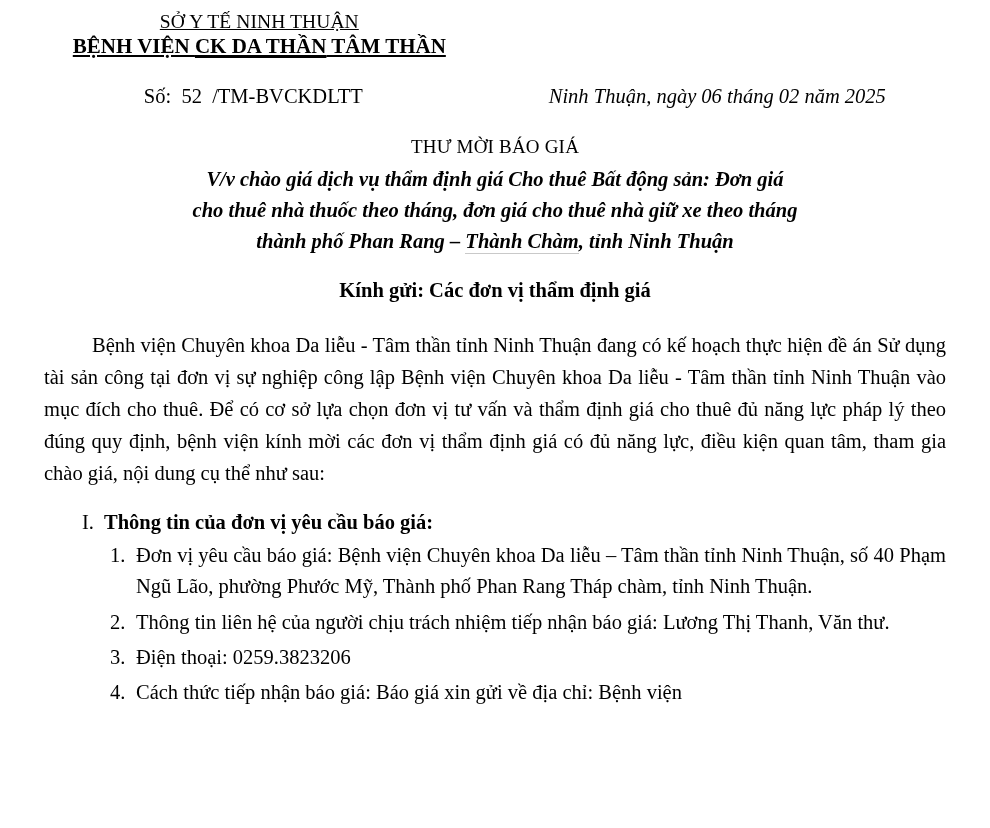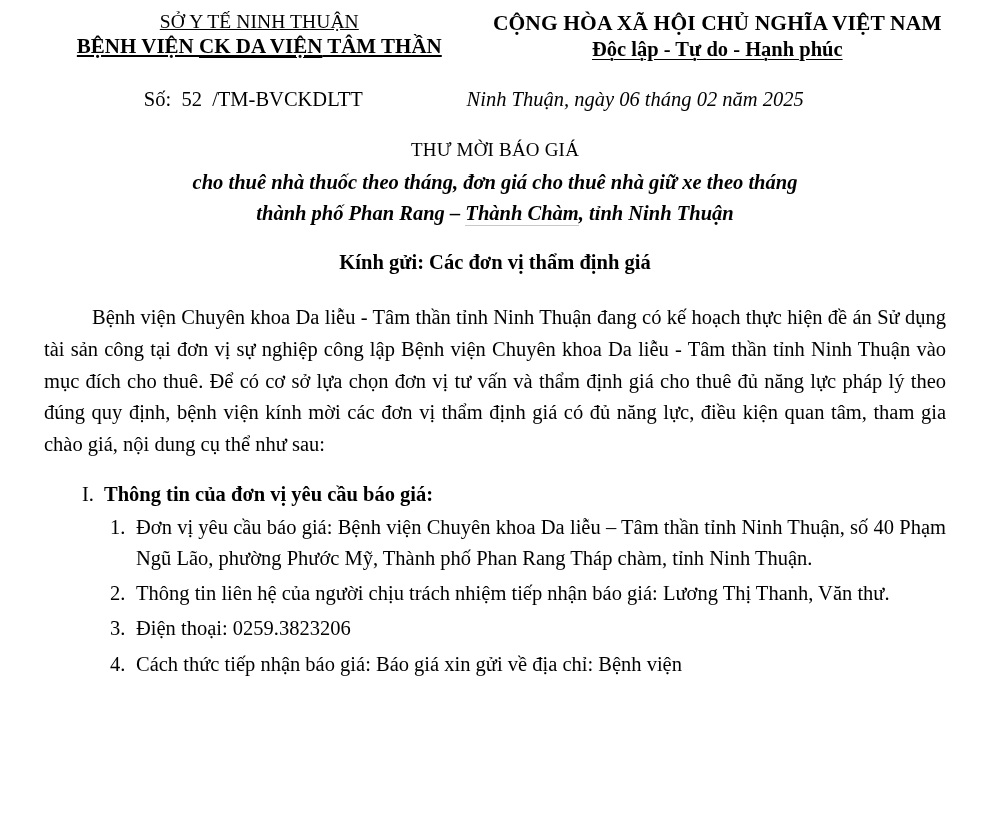--- a/index.html
+++ b/index.html
@@ -88,21 +88,21 @@
   .meta-left {
     width: 47%;
     text-align: center;
     padding-left: 18px;
     box-sizing: border-box;
     font-size: 20.5px;
     white-space: pre;
   }
   .meta-right {
     width: 53%;
-    text-align: left;
+    text-align: center;
     box-sizing: border-box;
     font-style: italic;
     font-size: 20.5px;
     white-space: pre;
   }
 
   
   .title-block {
     margin-top: 28px;
     text-align: center;
@@ -180,36 +180,33 @@
   }
 </style>
 </head>
 <body>
 
 <div class="page">
 
   <div class="doc-header">
     <div class="hdr-left">
       <div class="hdr-line1">SỞ Y TẾ NINH THUẬN</div>
-      <div class="hdr-line2"><span>BỆNH VIỆN </span><span class="u-mark">CK DA VIỆN</span><span> TÂM THẦN</span></div>
-    </div>
-    <div class="hdr-right">
-      <div class="hdr-line1">CỘNG HÒA XÃ HỘI CHỦ NGHĨA VIỆT NAM</div>
-      <div class="hdr-line2 u-thin">Độc lập - Tự do - Hạnh phúc</div>
+      <div class="hdr-line2"><span>BỆNH VIỆN </span><span class="u-mark">CK DA THẦN</span><span> TÂM THẦN</span></div>
     </div>
   </div>
 
   <div class="meta-row">
     <div class="meta-left"><span>Số:</span>  <span>52</span>  <span>/TM-BVCKDLTT</span></div>
     <div class="meta-right">Ninh Thuận, ngày 06 tháng 02 năm 2025</div>
   </div>
 
   <div class="title-block">
     <div class="doc-title">THƯ MỜI BÁO GIÁ</div>
     <div class="doc-subtitle">
+      <span class="sline">V/v chào giá dịch vụ thẩm định giá Cho thuê Bất động sản: Đơn giá</span>
       <span class="sline">cho thuê nhà thuốc theo tháng, đơn giá cho thuê nhà giữ xe theo tháng</span>
       <span class="sline"><span>thành phố Phan Rang – </span><span class="u-faint">Thành Chàm</span><span>, tỉnh Ninh Thuận</span></span>
     </div>
   </div>
 
   <div class="recipient">Kính gửi: Các đơn vị thẩm định giá</div>
 
   <p class="body-para">Bệnh viện Chuyên khoa Da liễu - Tâm thần tỉnh Ninh Thuận đang có kế hoạch thực hiện đề án Sử dụng tài sản công tại đơn vị sự nghiệp công lập Bệnh viện Chuyên khoa Da liễu - Tâm thần tỉnh Ninh Thuận vào mục đích cho thuê. Để có cơ sở lựa chọn đơn vị tư vấn và thẩm định giá cho thuê đủ năng lực pháp lý theo đúng quy định, bệnh viện kính mời các đơn vị thẩm định giá có đủ năng lực, điều kiện quan tâm, tham gia chào giá, nội dung cụ thể như sau:</p>
 
   <div class="section">

